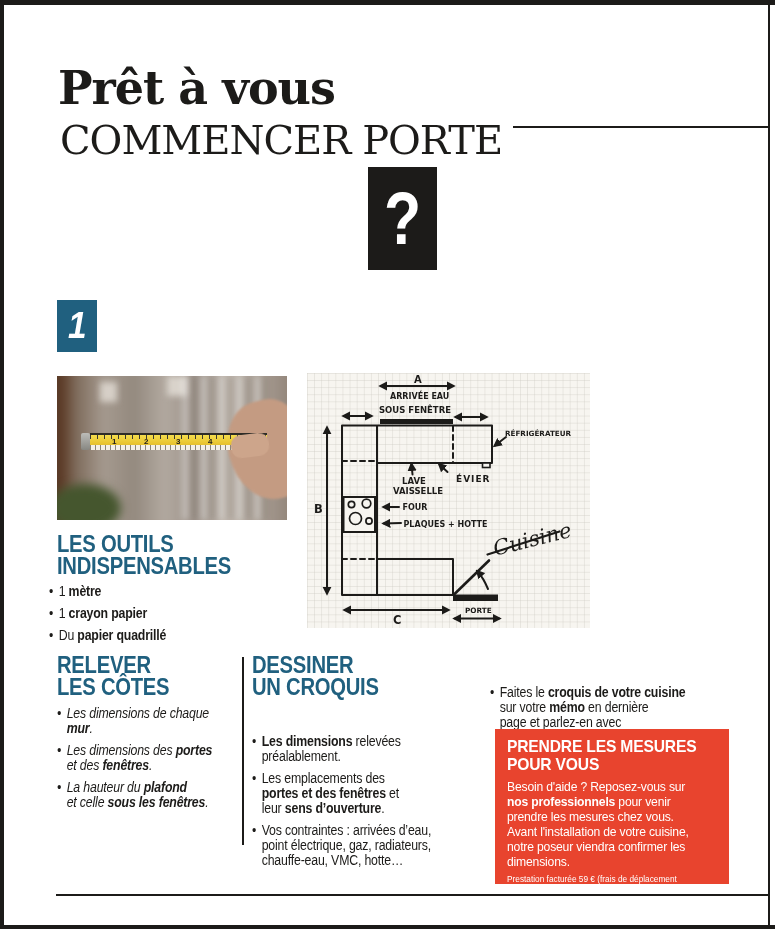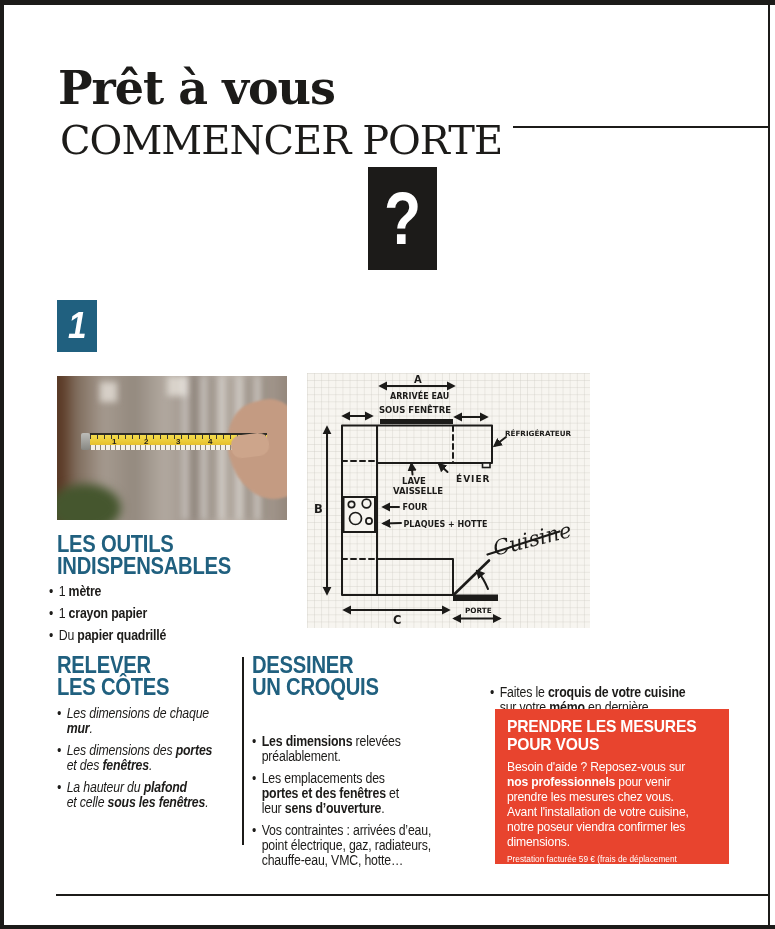--- a/index.html
+++ b/index.html
@@ -61,21 +61,21 @@
   .tools-h   { position:absolute; left:57px; top:534px; }
   .tools-ul  { position:absolute; left:49px; top:584px; width:200px; }
   .tools-ul li { margin-bottom:4.5px; font-size:15px; }
   .col1-h  { position:absolute; left:57px;  top:655px; }
   .col1-ul { position:absolute; left:57px;  top:706px; width:180px;font-style:italic; }
   .col2-h  { position:absolute; left:252px; top:655px; }
   .col2-ul { position:absolute; left:252px; top:734px; width:190px; }
   .col3-ul { position:absolute; left:490px; top:655px; width:225px;margin-top:30px; }
 
   
-  .offer { position:absolute; left:495px; top:709px; width:234px; height:155px; background:#e8442e; color:#fff; padding:9px 8px 8px 12px; }
+  .offer { position:absolute; left:495px; top:729px; width:234px; height:155px; background:#e8442e; color:#fff; padding:9px 8px 8px 12px; }
   .offer h4 { font-size:17px; line-height:17.5px; font-weight:bold; white-space:pre-line; transform:scaleX(.92); transform-origin:0 0; letter-spacing:-.2px; }
   .offer .body { margin-top:6px; font-size:13.5px; line-height:15px; white-space:pre-line; letter-spacing:-.2px; transform:scaleX(.9); transform-origin:0 0; width:111%; }
   .offer .fn { margin-top:5px; font-size:9px; line-height:10.5px; white-space:pre-line; transform:scaleX(.92); transform-origin:0 0; width:108%; }
 
   
   .sketch { position:absolute; left:307px; top:373px; }
   .sk-label { font-family:"DejaVu Sans", sans-serif; font-weight:bold; fill:#1c1b19; }
   .script { font-family:"DejaVu Serif", serif; font-style:italic; fill:#1c1b19; }
 </style>
 </head>

